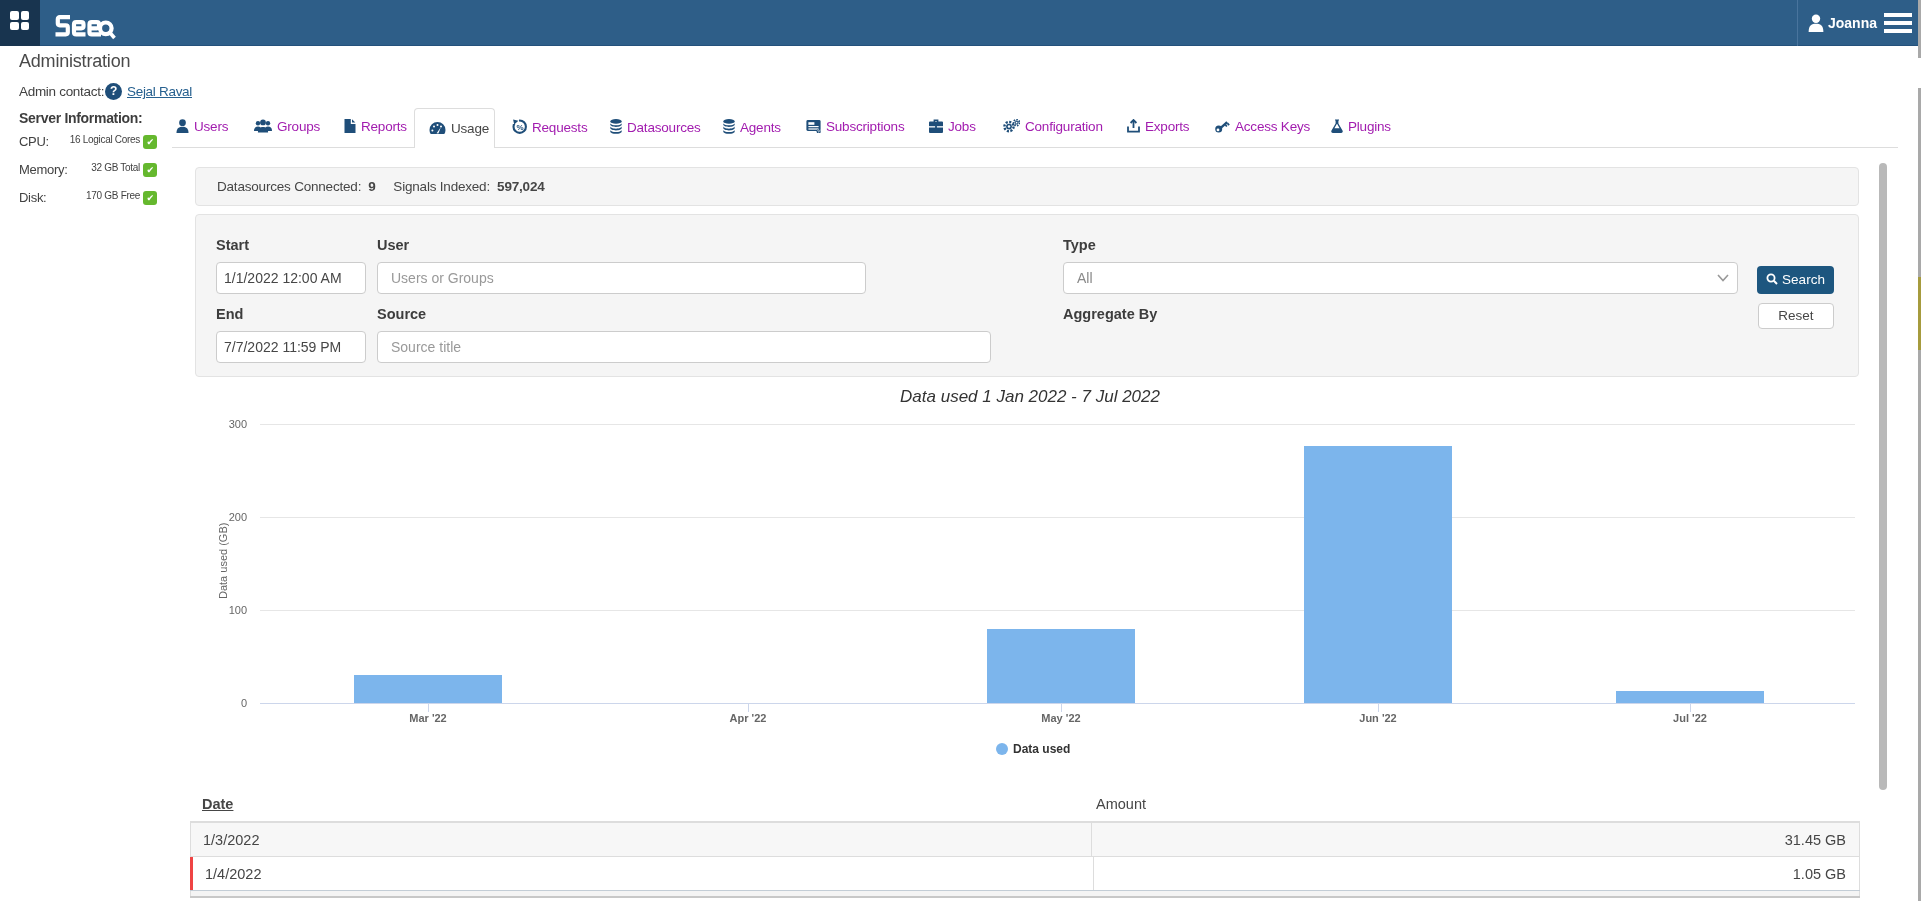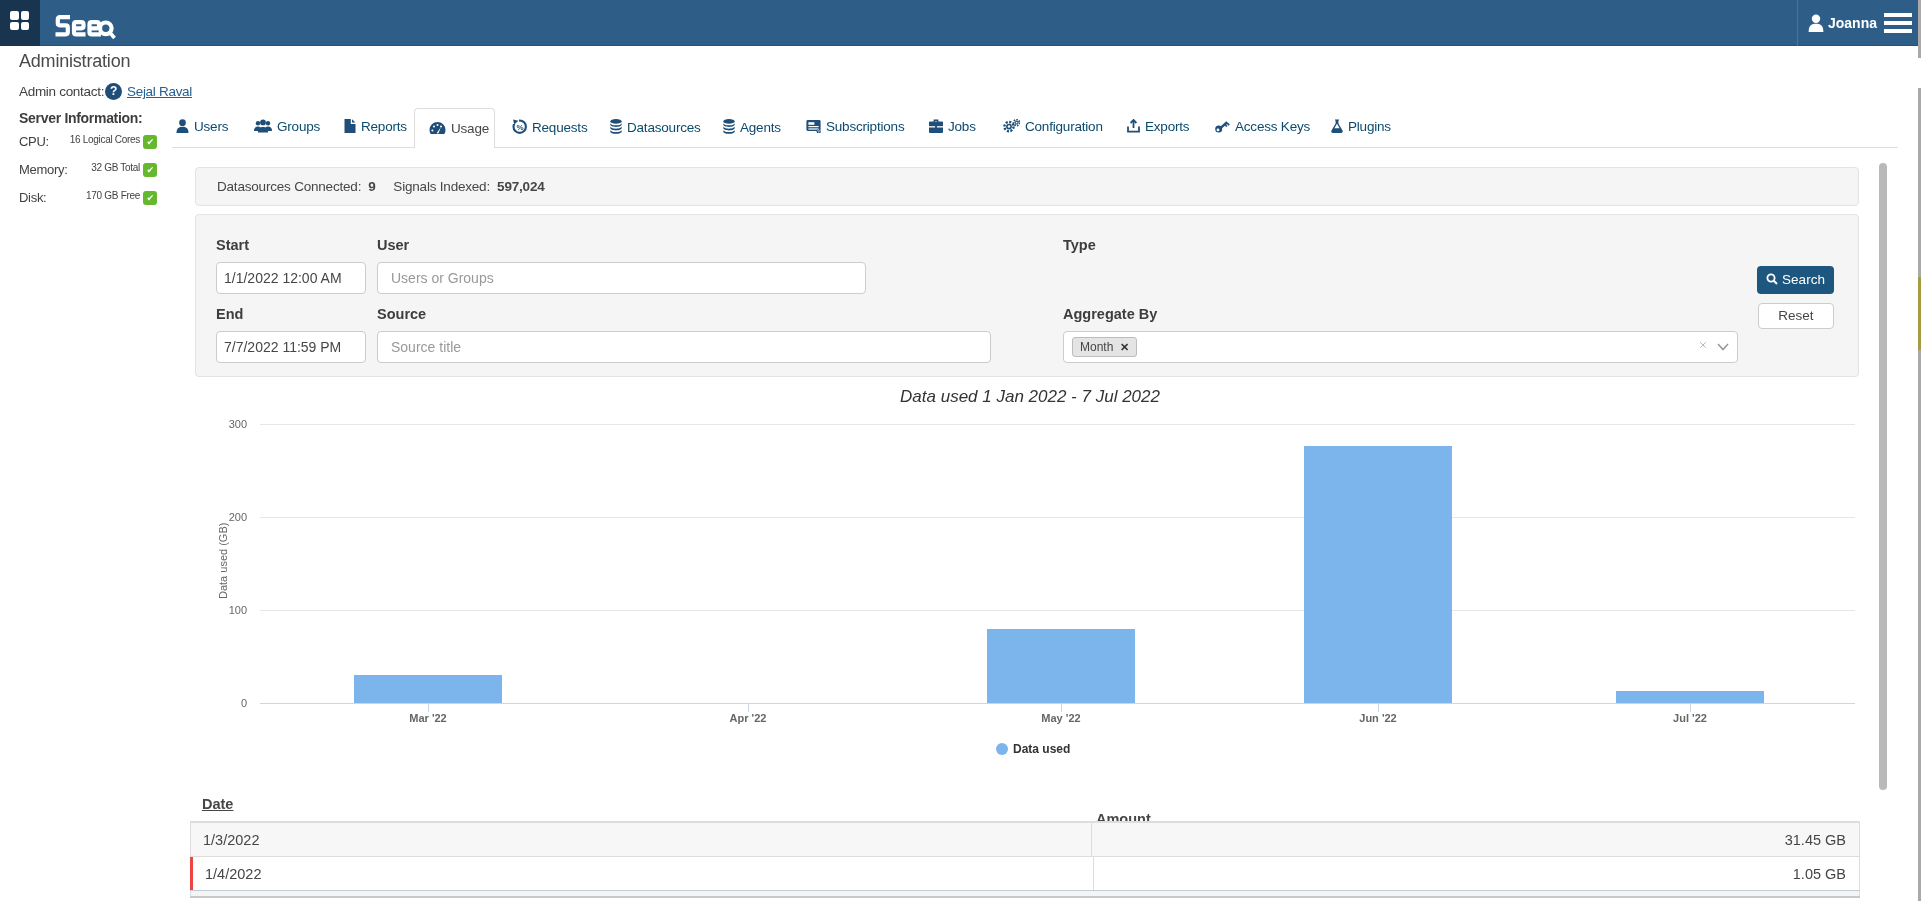--- a/index.html
+++ b/index.html
@@ -23,21 +23,21 @@
   #admin-c a { position:absolute; left:108px; top:0; color:#26608f; white-space:nowrap; }
   
   #sinfo { position:absolute; left:19px; top:110px; font-size:13px; letter-spacing:-0.3px; color:#424242; width:138px;}
   #sinfo .t { font-weight:bold; color:#3d3d3d; font-size:14px; }
   #sinfo .row { position:absolute; left:0; width:138px; height:16px; }
   #sinfo .lab { position:absolute; left:0; }
   #sinfo .val { position:absolute; right:17px; top:0; text-align:right; white-space:nowrap; font-size:10px; }
   #sinfo .chk { position:absolute; right:0; top:1px; width:14px; height:14px; background:#65b82e; border-radius:3px; color:#fff; font-size:9px; line-height:14px; text-align:center;}
   
   #navline { position:absolute; left:172px; top:147px; width:1726px; height:1px; background:#ddd; }
-  .tab { position:absolute; top:119px; font-size:13.5px; letter-spacing:-0.2px; color:#0c4a6e; white-space:nowrap; }
+  .tab { position:absolute; top:119px; font-size:13.5px; letter-spacing:-0.2px; color:#a21caf; white-space:nowrap; }
   .tab svg { vertical-align:-2px; margin-right:5px; }
   #usagetab { position:absolute; left:414px; top:108px; width:81px; height:40px; background:#fff; border:1px solid #ddd; border-bottom:none; border-radius:4px 4px 0 0; z-index:5; }
   #usagetab .in { position:absolute; left:14px; top:12px; font-size:13.5px; letter-spacing:-0.2px; color:#464646; white-space:nowrap;}
   #usagetab svg { vertical-align:-2px; margin-right:5px; }
   
   #statusbox { position:absolute; left:195px; top:167px; width:1664px; height:39px; background:#f5f5f5; border:1px solid #e3e3e3; border-radius:4px; font-size:15px; color:#464646; }
   #filterbox { position:absolute; left:195px; top:214px; width:1664px; height:163px; background:#f5f5f5; border:1px solid #e3e3e3; border-radius:4px; }
   .flabel { position:absolute; font-size:14.5px; font-weight:bold; color:#3d3d3d; }
   .finput { position:absolute; height:32px; background:#fff; border:1px solid #ccc; border-radius:4px; font-size:14px; color:#464646; line-height:30px; padding-left:7px; white-space:nowrap;}
   .ph { color:#999; padding-left:6px;}
@@ -206,31 +206,27 @@
 <div id="filterbox">
   <div class="flabel" style="left:20px;top:22px">Start</div>
   <div class="flabel" style="left:181px;top:22px">User</div>
   <div class="flabel" style="left:867px;top:22px">Type</div>
   <div class="flabel" style="left:20px;top:91px">End</div>
   <div class="flabel" style="left:181px;top:91px">Source</div>
   <div class="flabel" style="left:867px;top:91px">Aggregate By</div>
 
   <div class="finput" style="left:20px;top:47px;width:150px">1/1/2022 12:00 AM</div>
   <div class="finput" style="left:181px;top:47px;width:489px"><span class="ph">Users or Groups</span></div>
-  <div class="finput" style="left:20px;top:116px;width:150px">7/7/2022 11:59 PM</div>
-  <div class="finput" style="left:181px;top:116px;width:614px"><span class="ph">Source title</span></div>
-  <div class="finput" style="left:867px;top:116px;width:675px">
-    <span style="position:absolute;left:8px;top:5px;height:20px;background:#e4e4e4;border:1px solid #bdbdbd;border-radius:3px;font-size:12px;line-height:18px;color:#464646;padding:0 7px;">Month &nbsp;<b style="font-size:11px;color:#333">✕</b></span>
-    <svg class="chev" style="left:633px;top:9px" width="13" height="13" viewBox="0 0 13 13">
-        <path d="M2 2 L11 11 M11 2 L2 11" stroke="#b5b5b5" stroke-width="1.6"></path>
-      </svg>
+  <div class="finput" style="left:867px;top:47px;width:675px"><span style="color:#8a8a8a;padding-left:6px">All</span>
     <svg class="chev" style="left:653px" viewBox="0 0 12 8">
         <path d="M1 1 L6 6.5 L11 1" stroke="#999" stroke-width="1.6" fill="none"></path>
       </svg>
   </div>
+  <div class="finput" style="left:20px;top:116px;width:150px">7/7/2022 11:59 PM</div>
+  <div class="finput" style="left:181px;top:116px;width:614px"><span class="ph">Source title</span></div>
 
   <div style="position:absolute;left:1561px;top:51px;width:77px;height:28px;background:#1d567f;border-radius:4px;color:#fff;font-size:13.5px;text-align:center;line-height:28px;">
     <svg width="12" height="12" viewBox="0 0 12 12" style="vertical-align:-1px;margin-right:4px">
         <circle cx="5" cy="5" r="3.6" stroke="#fff" stroke-width="1.8" fill="none"></circle>
         <path d="M7.8 7.8 L11 11" stroke="#fff" stroke-width="2"></path>
       </svg>Search</div>
   <div style="position:absolute;left:1562px;top:88px;width:76px;height:26px;background:#fff;border:1px solid #ccc;border-radius:4px;color:#464646;font-size:13.5px;text-align:center;line-height:24px;">Reset</div>
 </div>
 
 <div id="chart">
@@ -265,21 +261,21 @@
   <div class="xlab" style="left:1021px">May '22</div>
   <div class="xlab" style="left:1338px">Jun '22</div>
   <div class="xlab" style="left:1650px">Jul '22</div>
 
   <div style="position:absolute;left:996px;top:742px;font-size:12px;font-weight:bold;color:#333;">
     <span style="display:inline-block;width:12px;height:12px;border-radius:50%;background:#7cb5ec;vertical-align:-2px;margin-right:5px"></span>Data used</div>
 </div>
 
 <div id="tbl">
   <div style="position:absolute;left:12px;top:6px;font-weight:bold;text-decoration:underline;">Date</div>
-  <div style="position:absolute;left:906px;top:6px;font-weight:bold;margin-top:15px;">Amount</div>
+  <div style="position:absolute;left:906px;top:6px;font-weight:normal;">Amount</div>
   <div style="position:absolute;left:0;top:31px;width:1670px;height:2px;background:#ddd"></div>
   <div style="position:absolute;left:0;top:33px;width:1670px;height:33px;background:#f7f7f7;border-left:1px solid #ddd;border-right:1px solid #ddd;">
      <span style="position:absolute;left:12px;top:9px">1/3/2022</span>
      <span style="position:absolute;right:13px;top:9px">31.45 GB</span>
      <span style="position:absolute;left:900px;top:0;width:1px;height:33px;background:#ddd"></span>
   </div>
   <div style="position:absolute;left:0;top:66px;width:1670px;height:1px;background:#ddd"></div>
   <div style="position:absolute;left:0;top:67px;width:1670px;height:33px;background:#fff;border-left:3px solid #ef4444;border-right:1px solid #ddd;">
      <span style="position:absolute;left:12px;top:9px">1/4/2022</span>
      <span style="position:absolute;right:13px;top:9px">1.05 GB</span>

